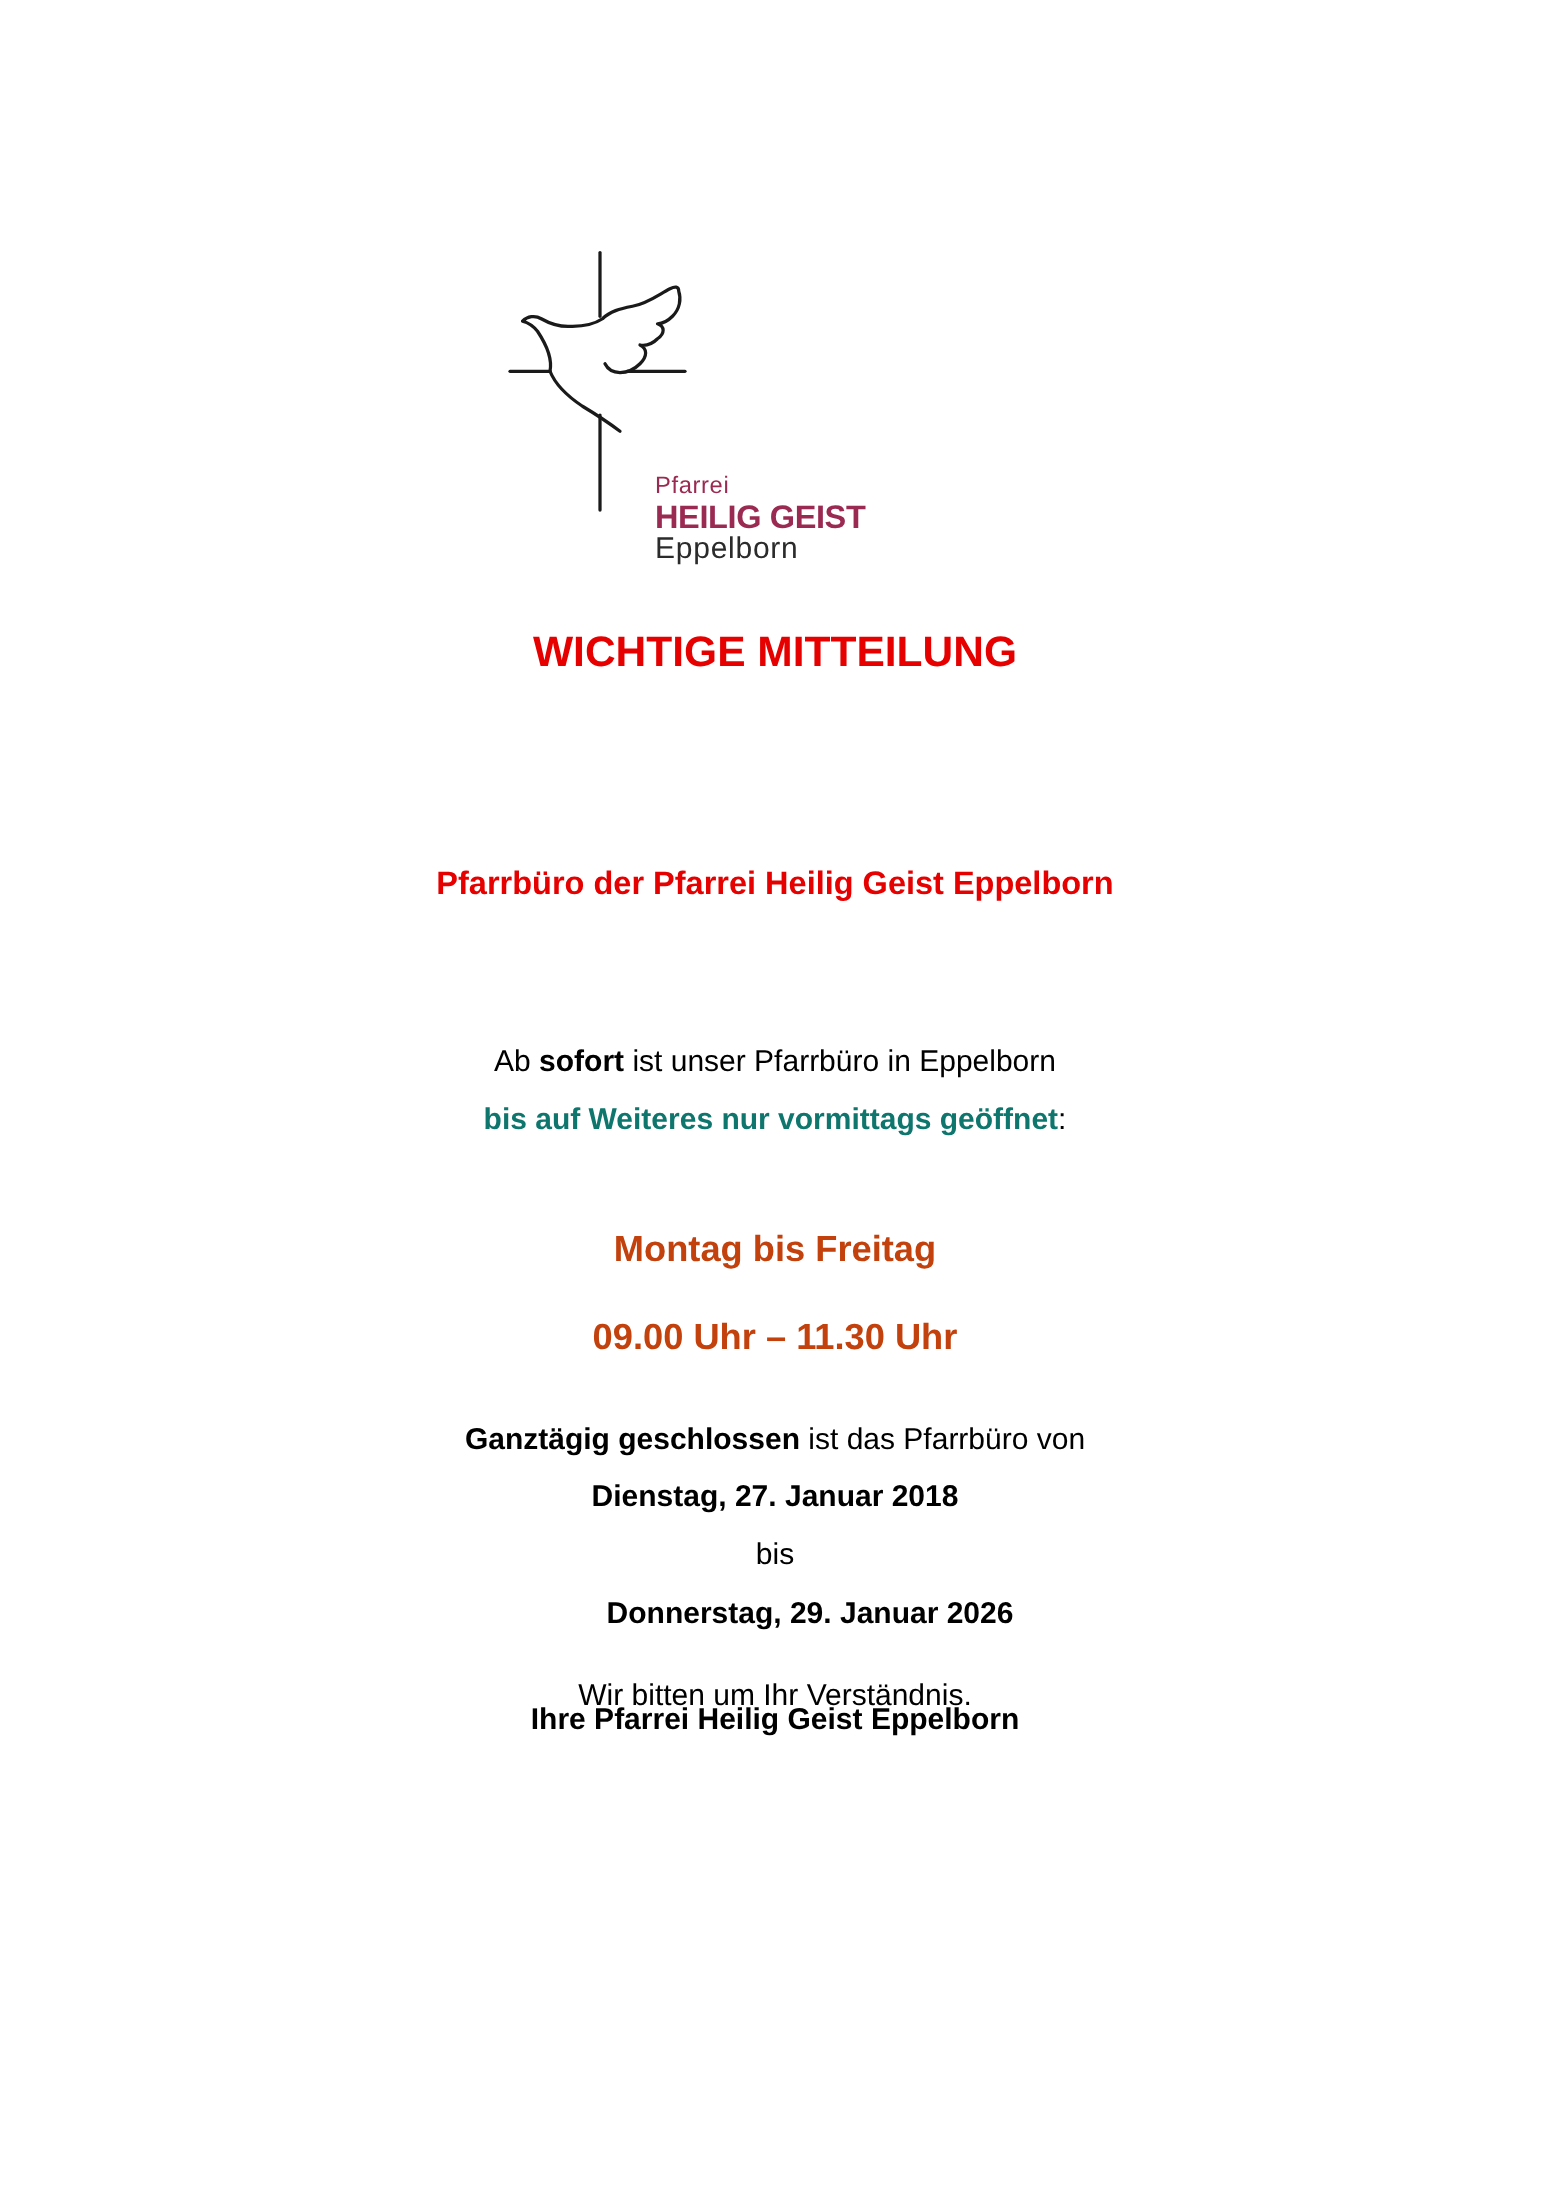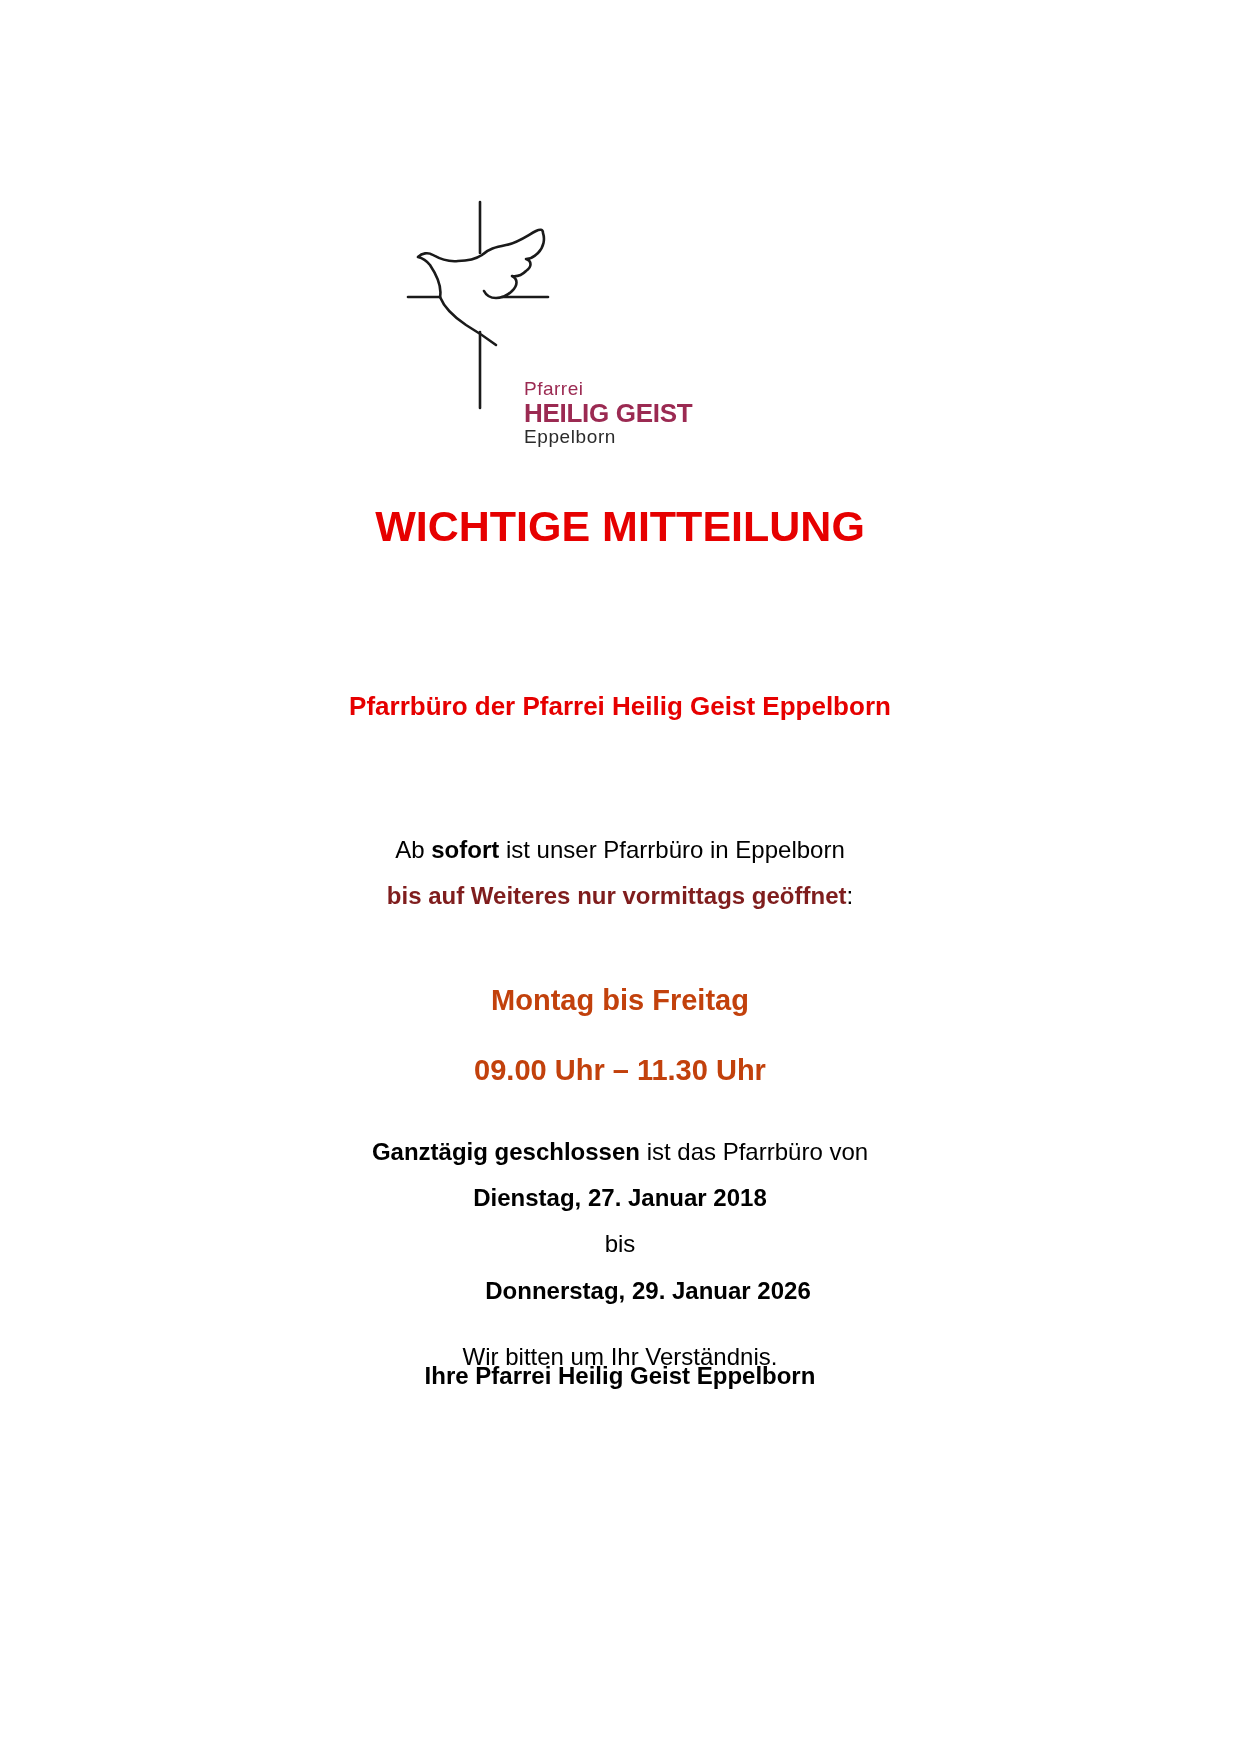--- a/index.html
+++ b/index.html
@@ -44,39 +44,39 @@
     }
     .logo-heilig {
       font-size: 26px;
       font-weight: bold;
       color: #9b2a52;
       display: block;
       height: 27px;
       letter-spacing: -0.3px;
     }
     .logo-eppelborn {
-      font-size: 19px;
+      font-size: 24px;
       color: #2b2b2b;
       letter-spacing: 0.6px;
       display: block;
       height: 21px;
     }
     .line {
       position: absolute;
       left: 0;
       width: 1240px;
       text-align: center;
       white-space: nowrap;
       line-height: 1;
     }
-    .red { color: #7f1d1d; }
+    .red { color: #0f766e; }
     .bold { font-weight: bold; }
     .title {
       top: 505px;
-      font-size: 43px;
+      font-size: 34px;
       font-weight: bold;
       color: #e60000;
     }
     .subtitle {
       top: 693px;
       font-size: 26px;
       font-weight: bold;
       color: #e60000;
     }
     .body-text {

